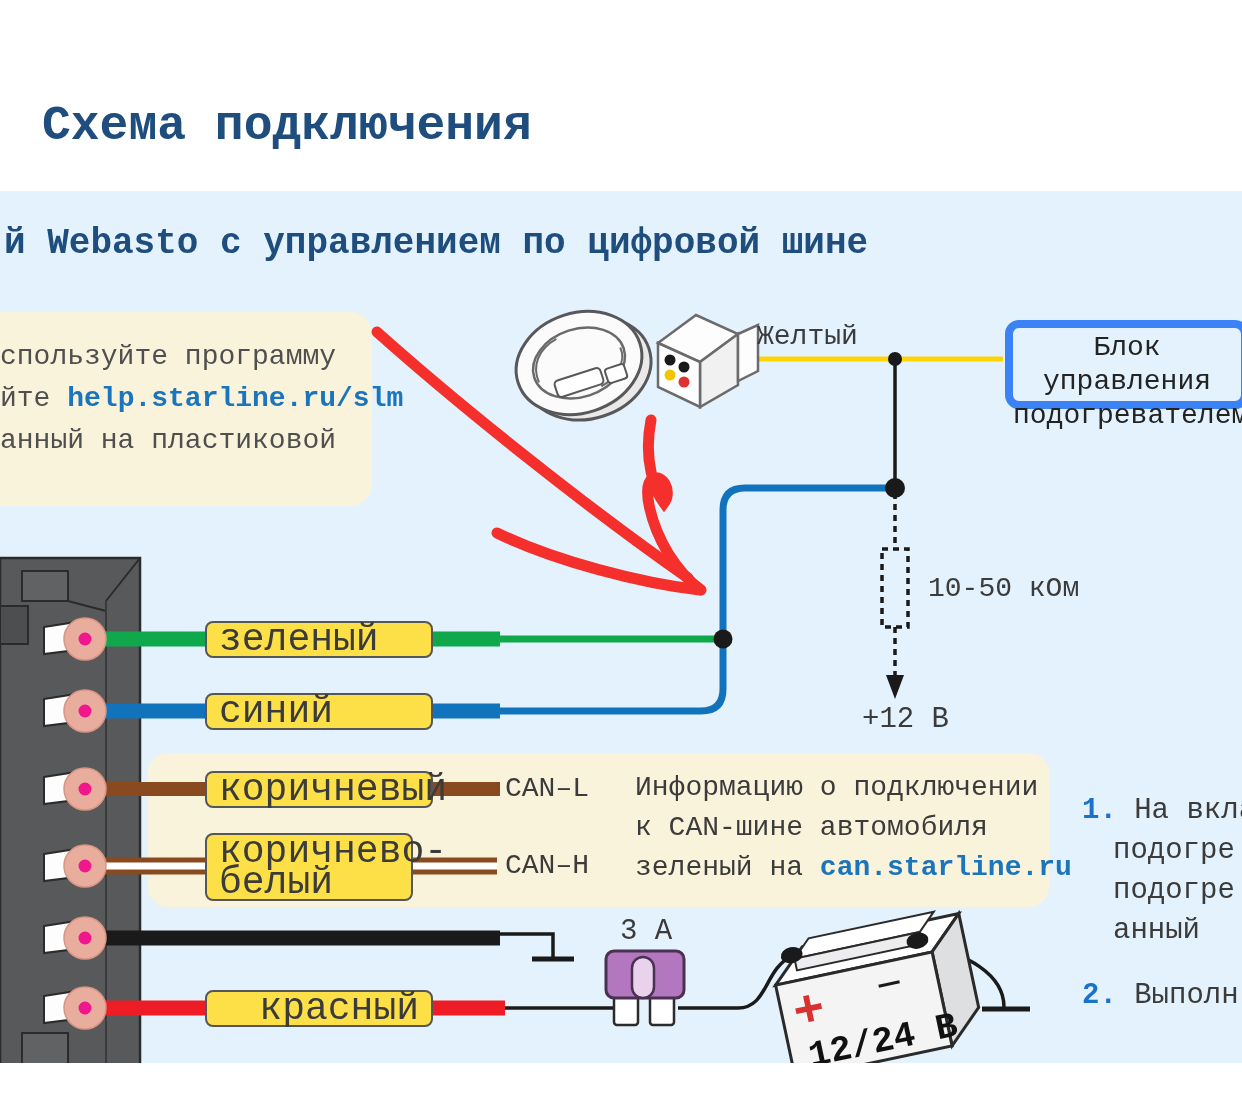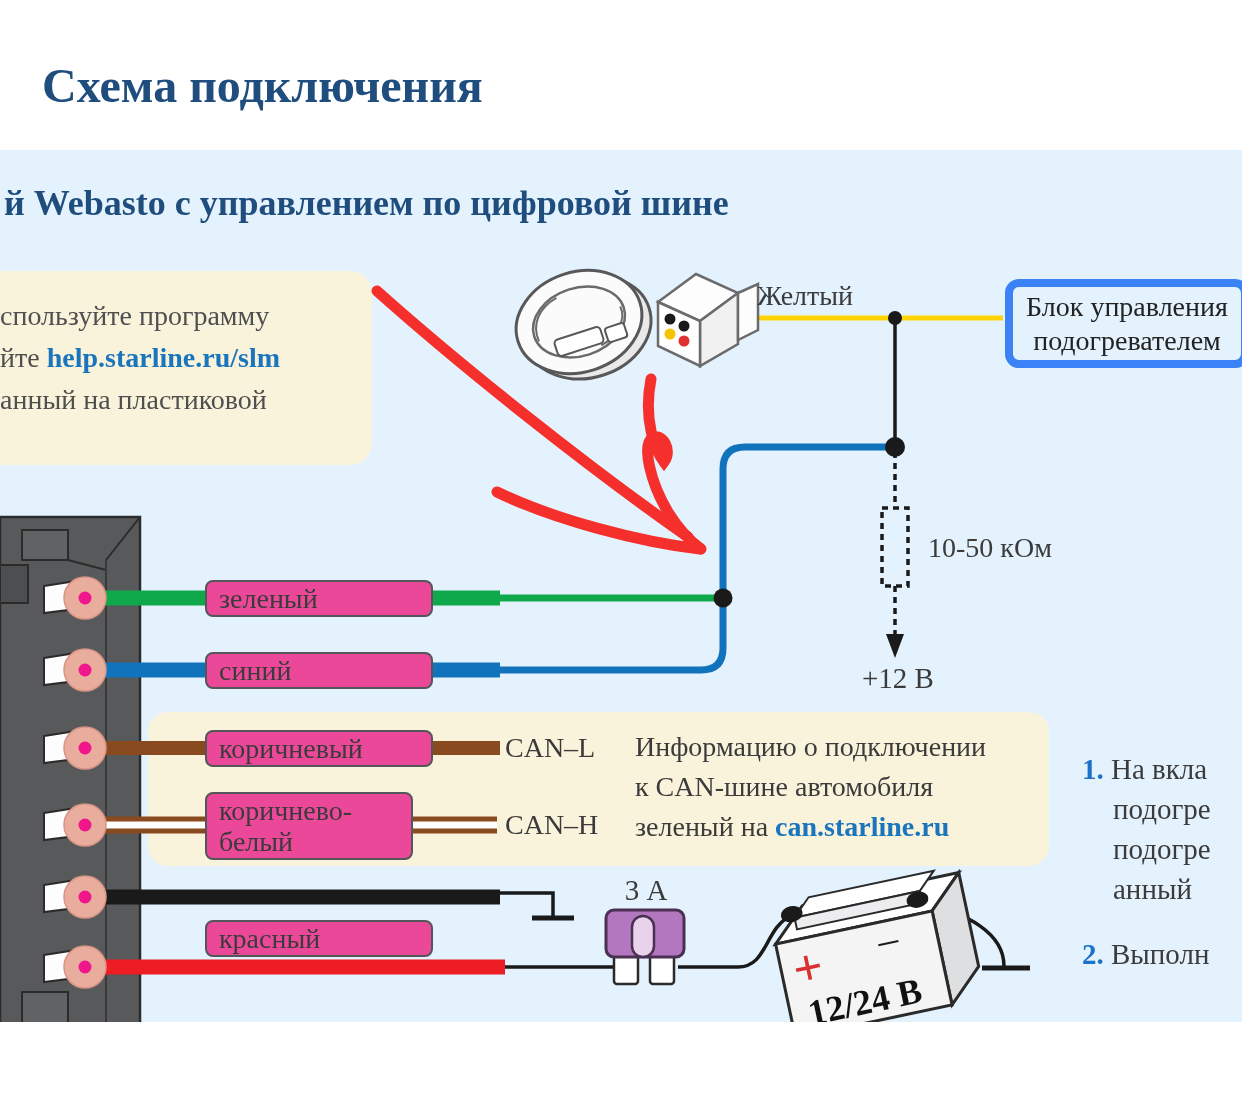--- a/index.html
+++ b/index.html
@@ -1,29 +1,29 @@
 <!DOCTYPE html>
 <html><head>
 <meta charset="utf-8">
 <style>
   html,body{margin:0;padding:0;background:#ffffff;}
   #page{position:relative;width:1242px;height:1022px;overflow:hidden;
-        font-family:Liberation Serif, serif;background:#ffffff;}
+        font-family:Liberation Mono, monospace;background:#ffffff;margin-top:41px;}
   .abs{position:absolute;}
   #panel{left:0;top:150px;width:1242px;height:938px;background:#E3F2FC;}
   #title{left:42px;top:58px;font-size:48px;font-weight:600;color:#1F4E7E;}
   #subtitle{left:4px;top:182px;font-size:36px;font-weight:600;color:#1F4E7E;white-space:nowrap;}
   .cream{background:#FAF3DB;border-radius:22px;}
   #note-top{left:-28px;top:271px;width:400px;height:194px;}
   #note-top .txt{position:absolute;left:28px;top:24px;font-size:28px;line-height:42px;color:#4F4F4F;white-space:nowrap;}
   .link{color:#1B75BC;font-weight:bold;}
   #note-mid{left:148px;top:712px;width:901px;height:154px;border-radius:20px;}
   #svg-layer{left:0;top:0;width:1242px;height:1118px;}
-  .wire-label{position:absolute;left:205px;background:#ec4899;border:2px solid #555659;
-      border-radius:8px;font-size:28px;line-height:31px;color:#3B3B3B;padding:1px 12px;}
+  .wire-label{position:absolute;left:205px;background:#fde047;border:2px solid #555659;
+      border-radius:8px;font-size:38px;line-height:31px;color:#3B3B3B;padding:1px 12px;}
   .can-tag{position:absolute;font-size:28px;color:#3B3B3B;white-space:nowrap;}
   #can-note{left:635px;top:727px;font-size:28px;line-height:40px;color:#3B3B3B;white-space:nowrap;}
   #heater-box{left:1005px;top:279px;width:228px;height:70px;border:8px solid #3b82f6;border-radius:14px;
       text-align:center;font-size:28px;line-height:34px;color:#232323;padding-top:3px;}
   .diagram-text{position:absolute;font-size:28px;color:#3B3B3B;white-space:nowrap;}
   .step-line{position:absolute;font-size:29px;color:#3B3B3B;white-space:nowrap;}
   .step-num{color:#1B72C8;font-weight:bold;}
 </style>
 </head>
 <body>
@@ -185,21 +185,21 @@
       <path d="M377,291 C460,365 585,465 688,537"></path>
       <path d="M497,492 C555,520 640,542 700,549"></path>
       <path d="M651,379 C643,420 655,450 664,462 C673,450 662,432 652,438 C642,445 650,482 668,512 C678,528 690,541 701,549"></path>
     </g>
   </svg>
 
   <div class="wire-label" style="top:580px;width:200px;">зеленый</div>
   <div class="wire-label" style="top:652px;width:200px;">синий</div>
   <div class="wire-label" style="top:730px;width:200px;">коричневый</div>
   <div class="wire-label" style="top:792px;width:180px;">коричнево-белый</div>
-  <div class="wire-label" style="top:920px;width:200px;">красный</div>
+  <div class="wire-label" style="top:949px;width:200px;text-align:right;">красный</div>
 
   <div class="can-tag" style="left:505px;top:732px;">CAN–L</div>
   <div class="can-tag" style="left:505px;top:809px;">CAN–H</div>
 
   <div id="can-note" class="abs">
     <div>Информацию о подключении</div>
     <div>к CAN-шине автомобиля</div>
     <div><span>зеленый на </span><span class="link">can.starline.ru</span></div>
   </div>
 

